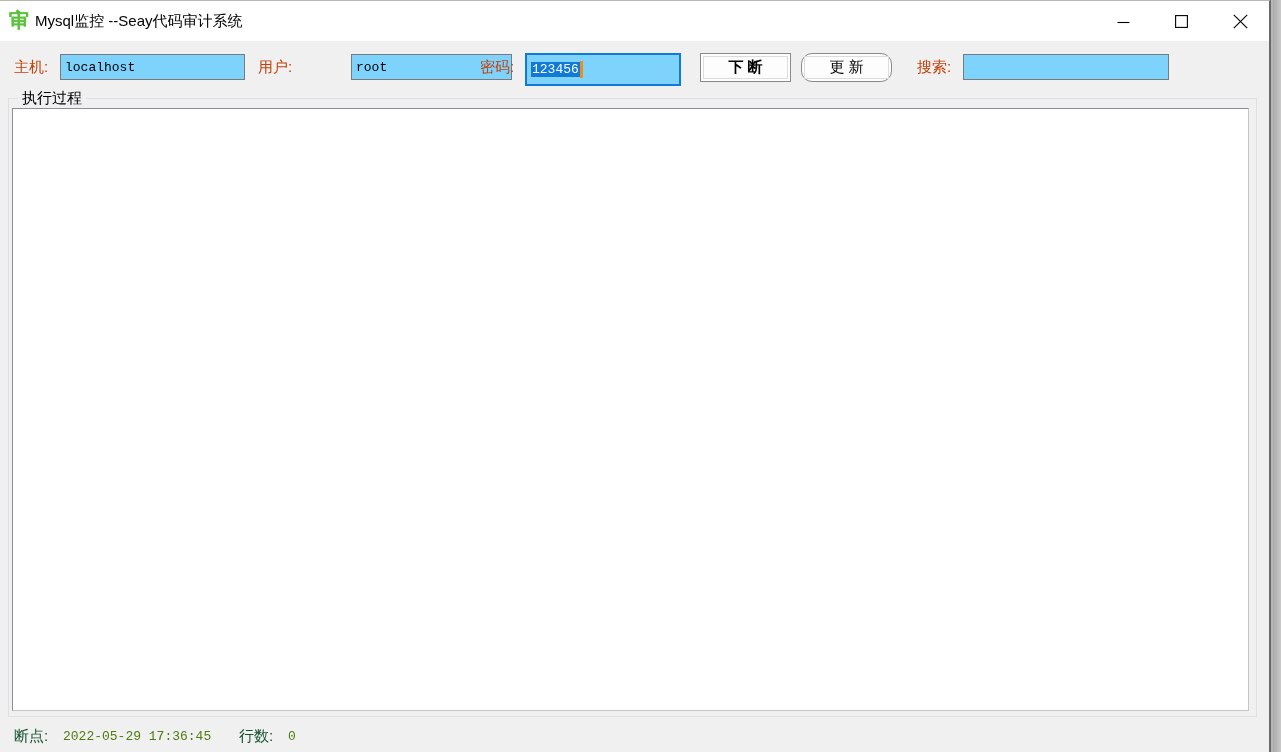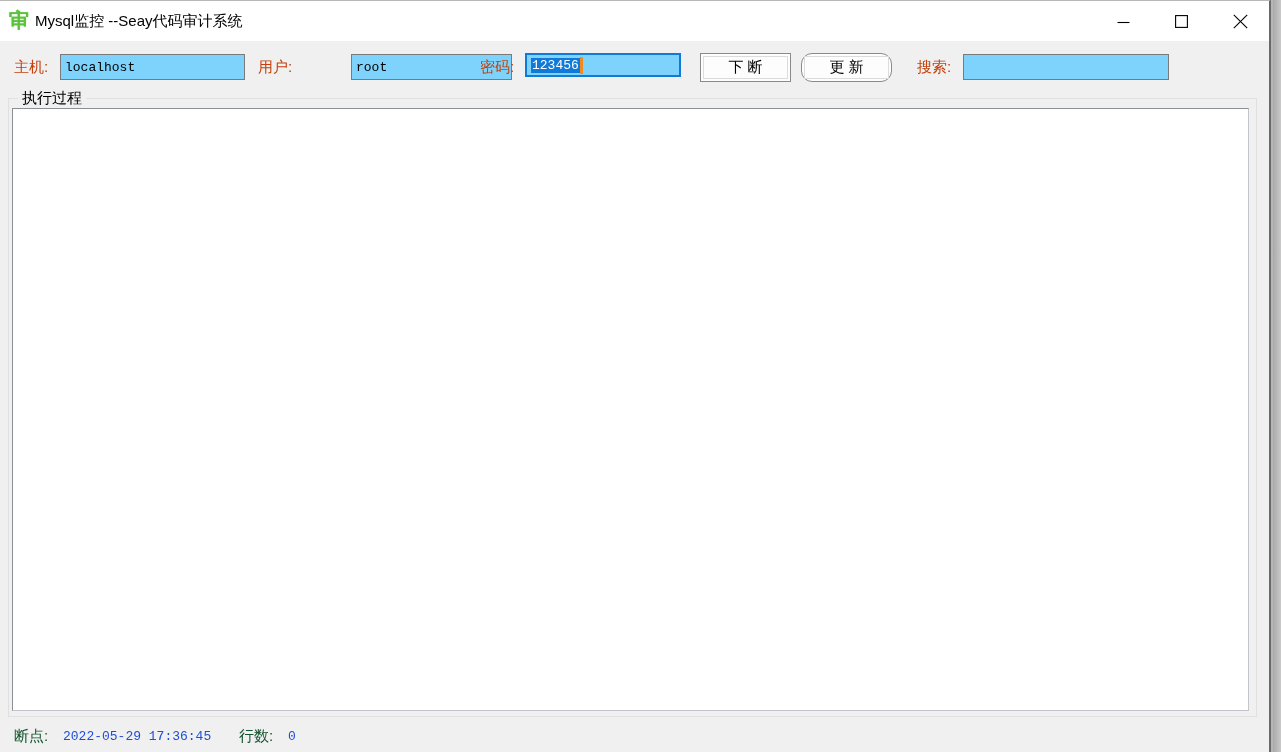--- a/index.html
+++ b/index.html
@@ -68,42 +68,42 @@
     background:#7dd3fc;border:1px solid var(--textbox-border);
     display:flex;align-items:center;
     padding:0 4px;
     font-family:"Liberation Mono","DejaVu Sans Mono",monospace;
     font-size:13px;color:#000;white-space:pre;
   }
   .tb-host{left:60px;width:185px;}
   .tb-user{left:303px;width:161px;margin-left:48px;}
   .tb-search{left:963px;width:206px;}
   .tb-pwd{
-    left:525px;top:52px;width:156px;height:24px;
+    left:525px;top:52px;width:156px;height:33px;
     border:2px solid var(--focus-border);
   }
   .sel-text{
     background:var(--selection-bg);color:#fff;padding:0 1px;
   }
   .caret{
     display:inline-block;width:3px;height:17px;
     background:var(--caret-color);
   }
   
   .push-btn{
     position:absolute;top:52px;width:91px;height:29px;
     background:#fdfdfd;border:1px solid var(--button-border);
     display:flex;align-items:center;justify-content:center;
     font-size:15px;color:#000;white-space:pre;
   }
   .push-btn::after{
     content:"";position:absolute;left:2px;top:2px;right:2px;bottom:2px;
     border:1px solid #dcdcdc;pointer-events:none;
   }
-  .btn-break{left:700px;}
+  .btn-break{left:700px;font-weight:bold;}
   .btn-update{left:801px;border-radius:11px;}
   
   .groupbox{
     position:absolute;left:8px;top:97px;width:1249px;height:619px;
     border:1px solid #e0e0e0;
     padding-left:40px;
   }
   .group-label{
     position:absolute;left:9px;top:-11px;
     background:var(--client-bg);padding:0 4px;
@@ -118,21 +118,21 @@
     font-family:"Liberation Mono","DejaVu Sans Mono",monospace;
     font-size:13px;color:#000;
   }
   
   .status-label{
     position:absolute;font-size:15px;color:#14532d;white-space:nowrap;
   }
   .status-value{
     position:absolute;
     font-family:"Liberation Mono","DejaVu Sans Mono",monospace;
-    font-size:13px;color:#1d4ed8;white-space:pre;
+    font-size:13px;color:#4d7c0f;white-space:pre;
   }
   .st-bp-label{left:14px;top:726px;}
   .st-bp-value{left:63px;top:728px;}
   .st-rows-label{left:239px;top:726px;}
   .st-rows-value{left:288px;top:728px;}
 </style>
 </head>
 <body>
 
 <div class="window">

